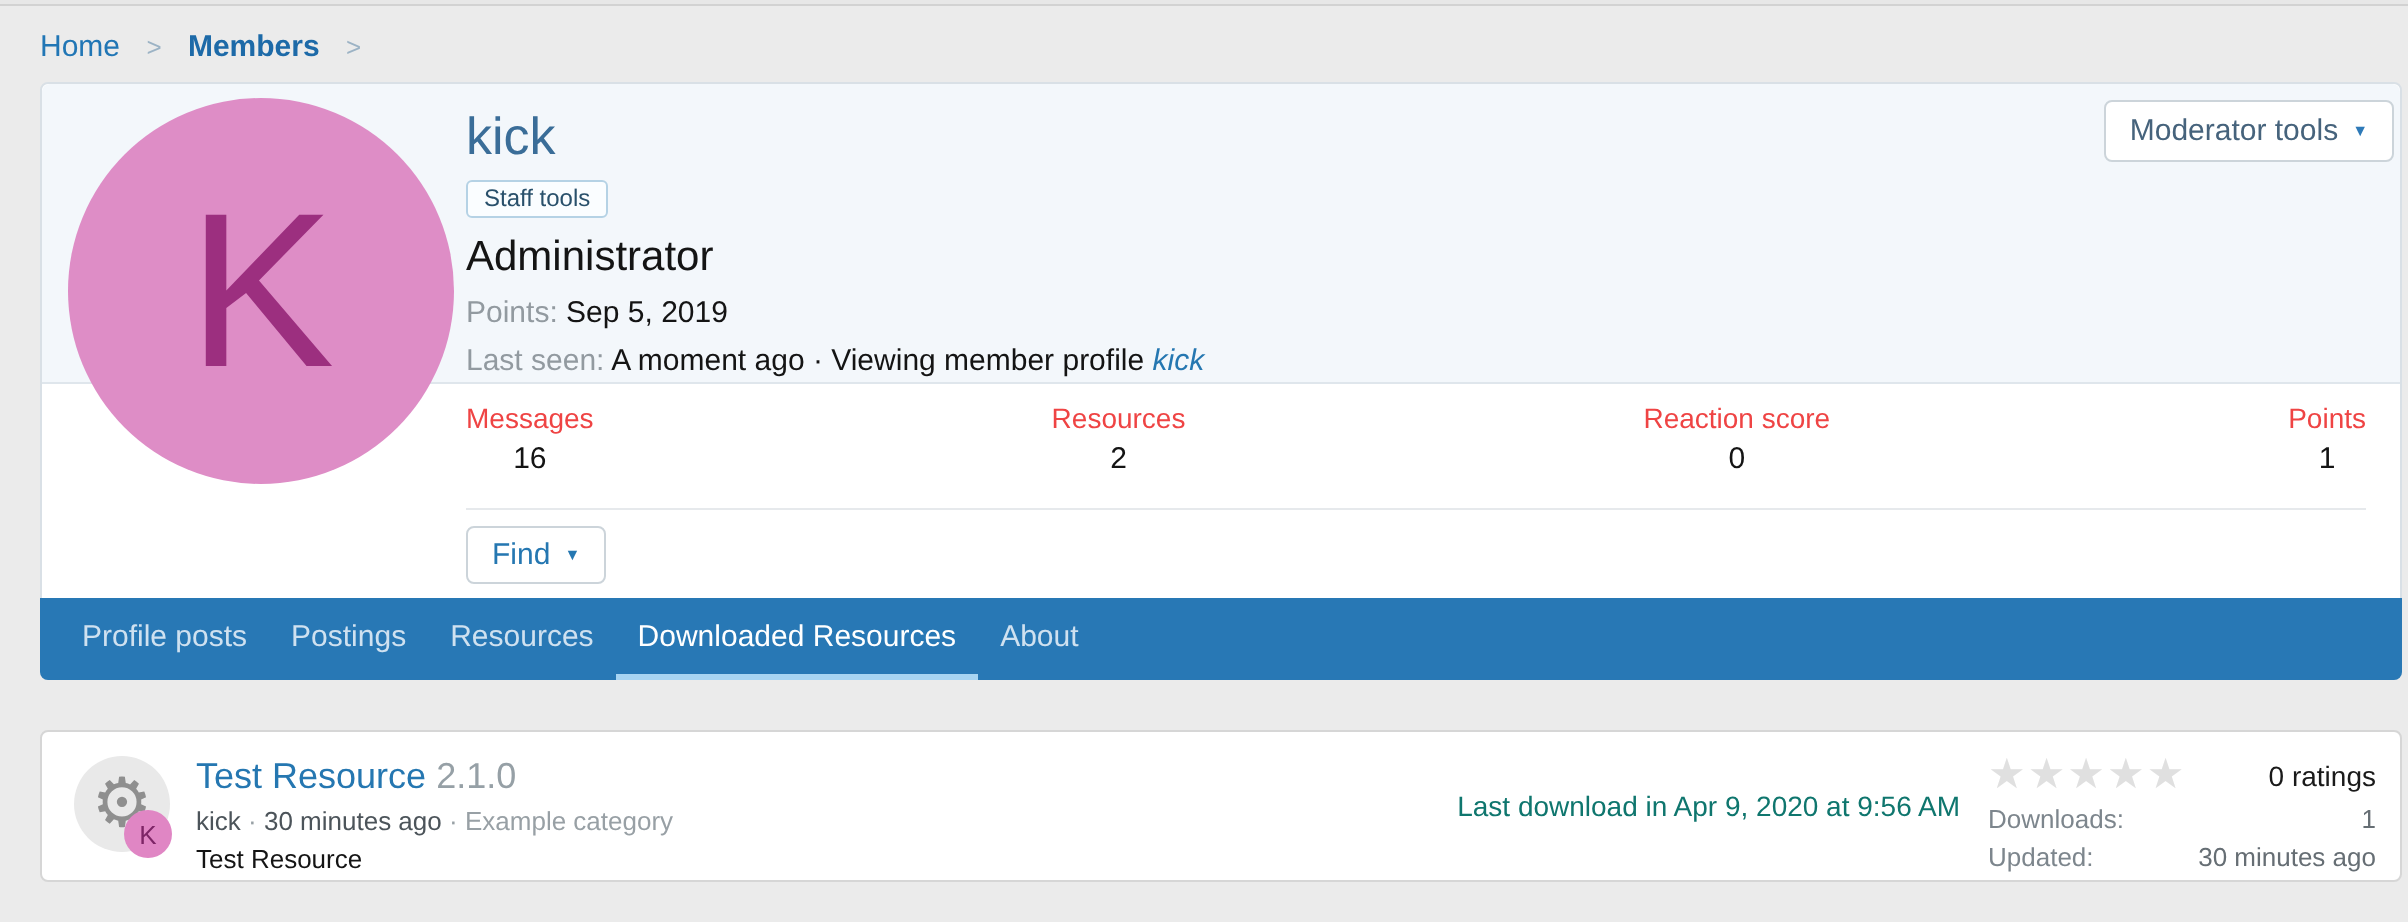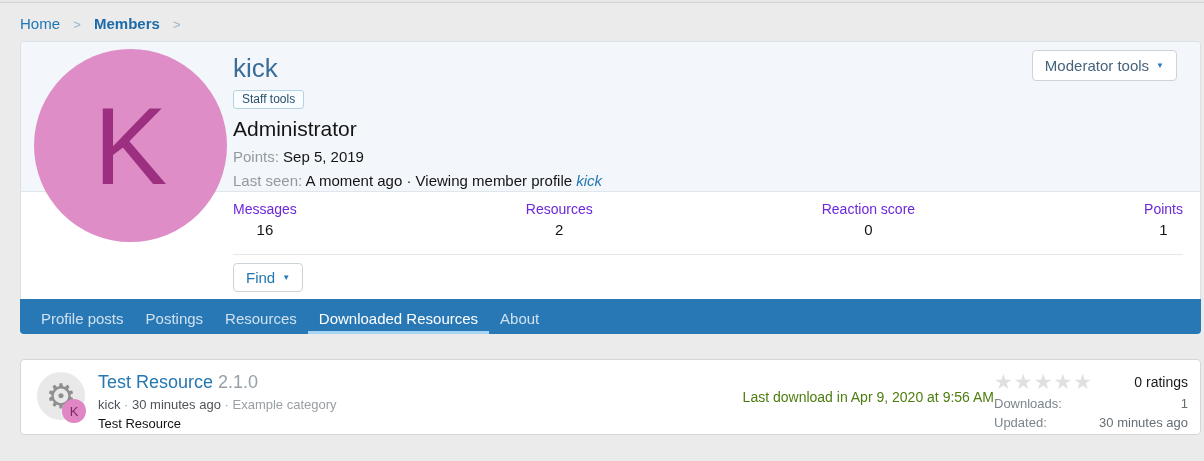--- a/index.html
+++ b/index.html
@@ -51,44 +51,44 @@
   .meta-line { margin-top:7px; font-size:15px; }
   .meta-label { color:#929aa0; }
   .meta-value { color:#141414; }
   .link-italic { color:#2577b1; font-style:italic; cursor:pointer; }
   .btn {
     display:inline-flex; align-items:center; gap:7px;
     background:#fff; border:1px solid #ccd4da; border-radius:4px;
     font-size:15px; color:#46637c; cursor:pointer;
     font-family:inherit;
   }
-  .mod-tools { position:absolute; top:8px; right:23px; height:31px; padding:0 12px; }
+  .mod-tools { position:absolute; top:8px; right:3px; height:31px; padding:0 12px; }
   .caret { font-size:8px; color:#2e7ab8; line-height:1; }
 
   .profile-stats {
     display:flex; justify-content:space-between;
     background:#fff;
     border-top:1px solid #dfe6ec;
     height:63px;
     padding:9px 17px 0 212px;
   }
   .stat { text-align:center; }
-  .stat-label { font-size:14px; color:#6d28d9; }
+  .stat-label { font-size:14px; color:#ef4444; }
   .stat-value { font-size:15px; color:#141414; margin-top:4px; }
 
   .profile-actions { background:#fff; padding:0 17px 0 212px; height:45px; }
   .actions-inner { border-top:1px solid #e6e9ec; padding-top:8px;text-decoration:underline; }
   .find-btn { height:29px; padding:0 12px; color:#2577b1; }
   .find-btn .caret { color:#2577b1; }
 
   
   .tabs {
     display:flex;
     background:#2878b5;
-    height:35px;
+    height:41px;
     border-radius:0 0 4px 4px;
     padding:0 10px;
     margin:0 -1px -1px -1px;
   }
   .tab {
     position:relative;
     color:#cfe1f0; font-size:15px; line-height:39px;
     padding:0 11px; cursor:pointer; white-space:nowrap;
   }
   .tab.active { color:#ffffff; }
@@ -124,21 +124,21 @@
   .res-main { flex:1 1 auto; margin-left:13px; min-width:0; }
   .res-title { font-size:18px; line-height:20px; }
   .res-title-link { color:#2577b1; cursor:pointer; }
   .res-version { color:#96a0a6; }
   .res-meta { margin-top:5px; font-size:13px; color:#4c545a; }
   .res-meta .light { color:#98a0a5; }
   .res-meta .m-link { cursor:pointer; }
   .res-tagline { margin-top:4px; font-size:13px; color:#141414; }
   .res-lastdl {
     align-self:center; flex:0 0 auto;
-    font-size:14px; color:#4d7c0f; white-space:nowrap;
+    font-size:14px; color:#0f766e; margin-right:14px; white-space:nowrap;
   }
   .res-side { flex:0 0 194px; width:194px; font-size:13px; }
   .side-row { display:flex; justify-content:space-between; align-items:center; }
   .stars { color:#e0e0e0; font-size:21px; letter-spacing:1px; line-height:20px; }
   .ratings { font-size:14px; color:#1a1a1a; }
   .side-row + .side-row { margin-top:4px; }
   .side-label { color:#7d868d; }
   .side-value { color:#666e74; }
 </style>
 </head>

